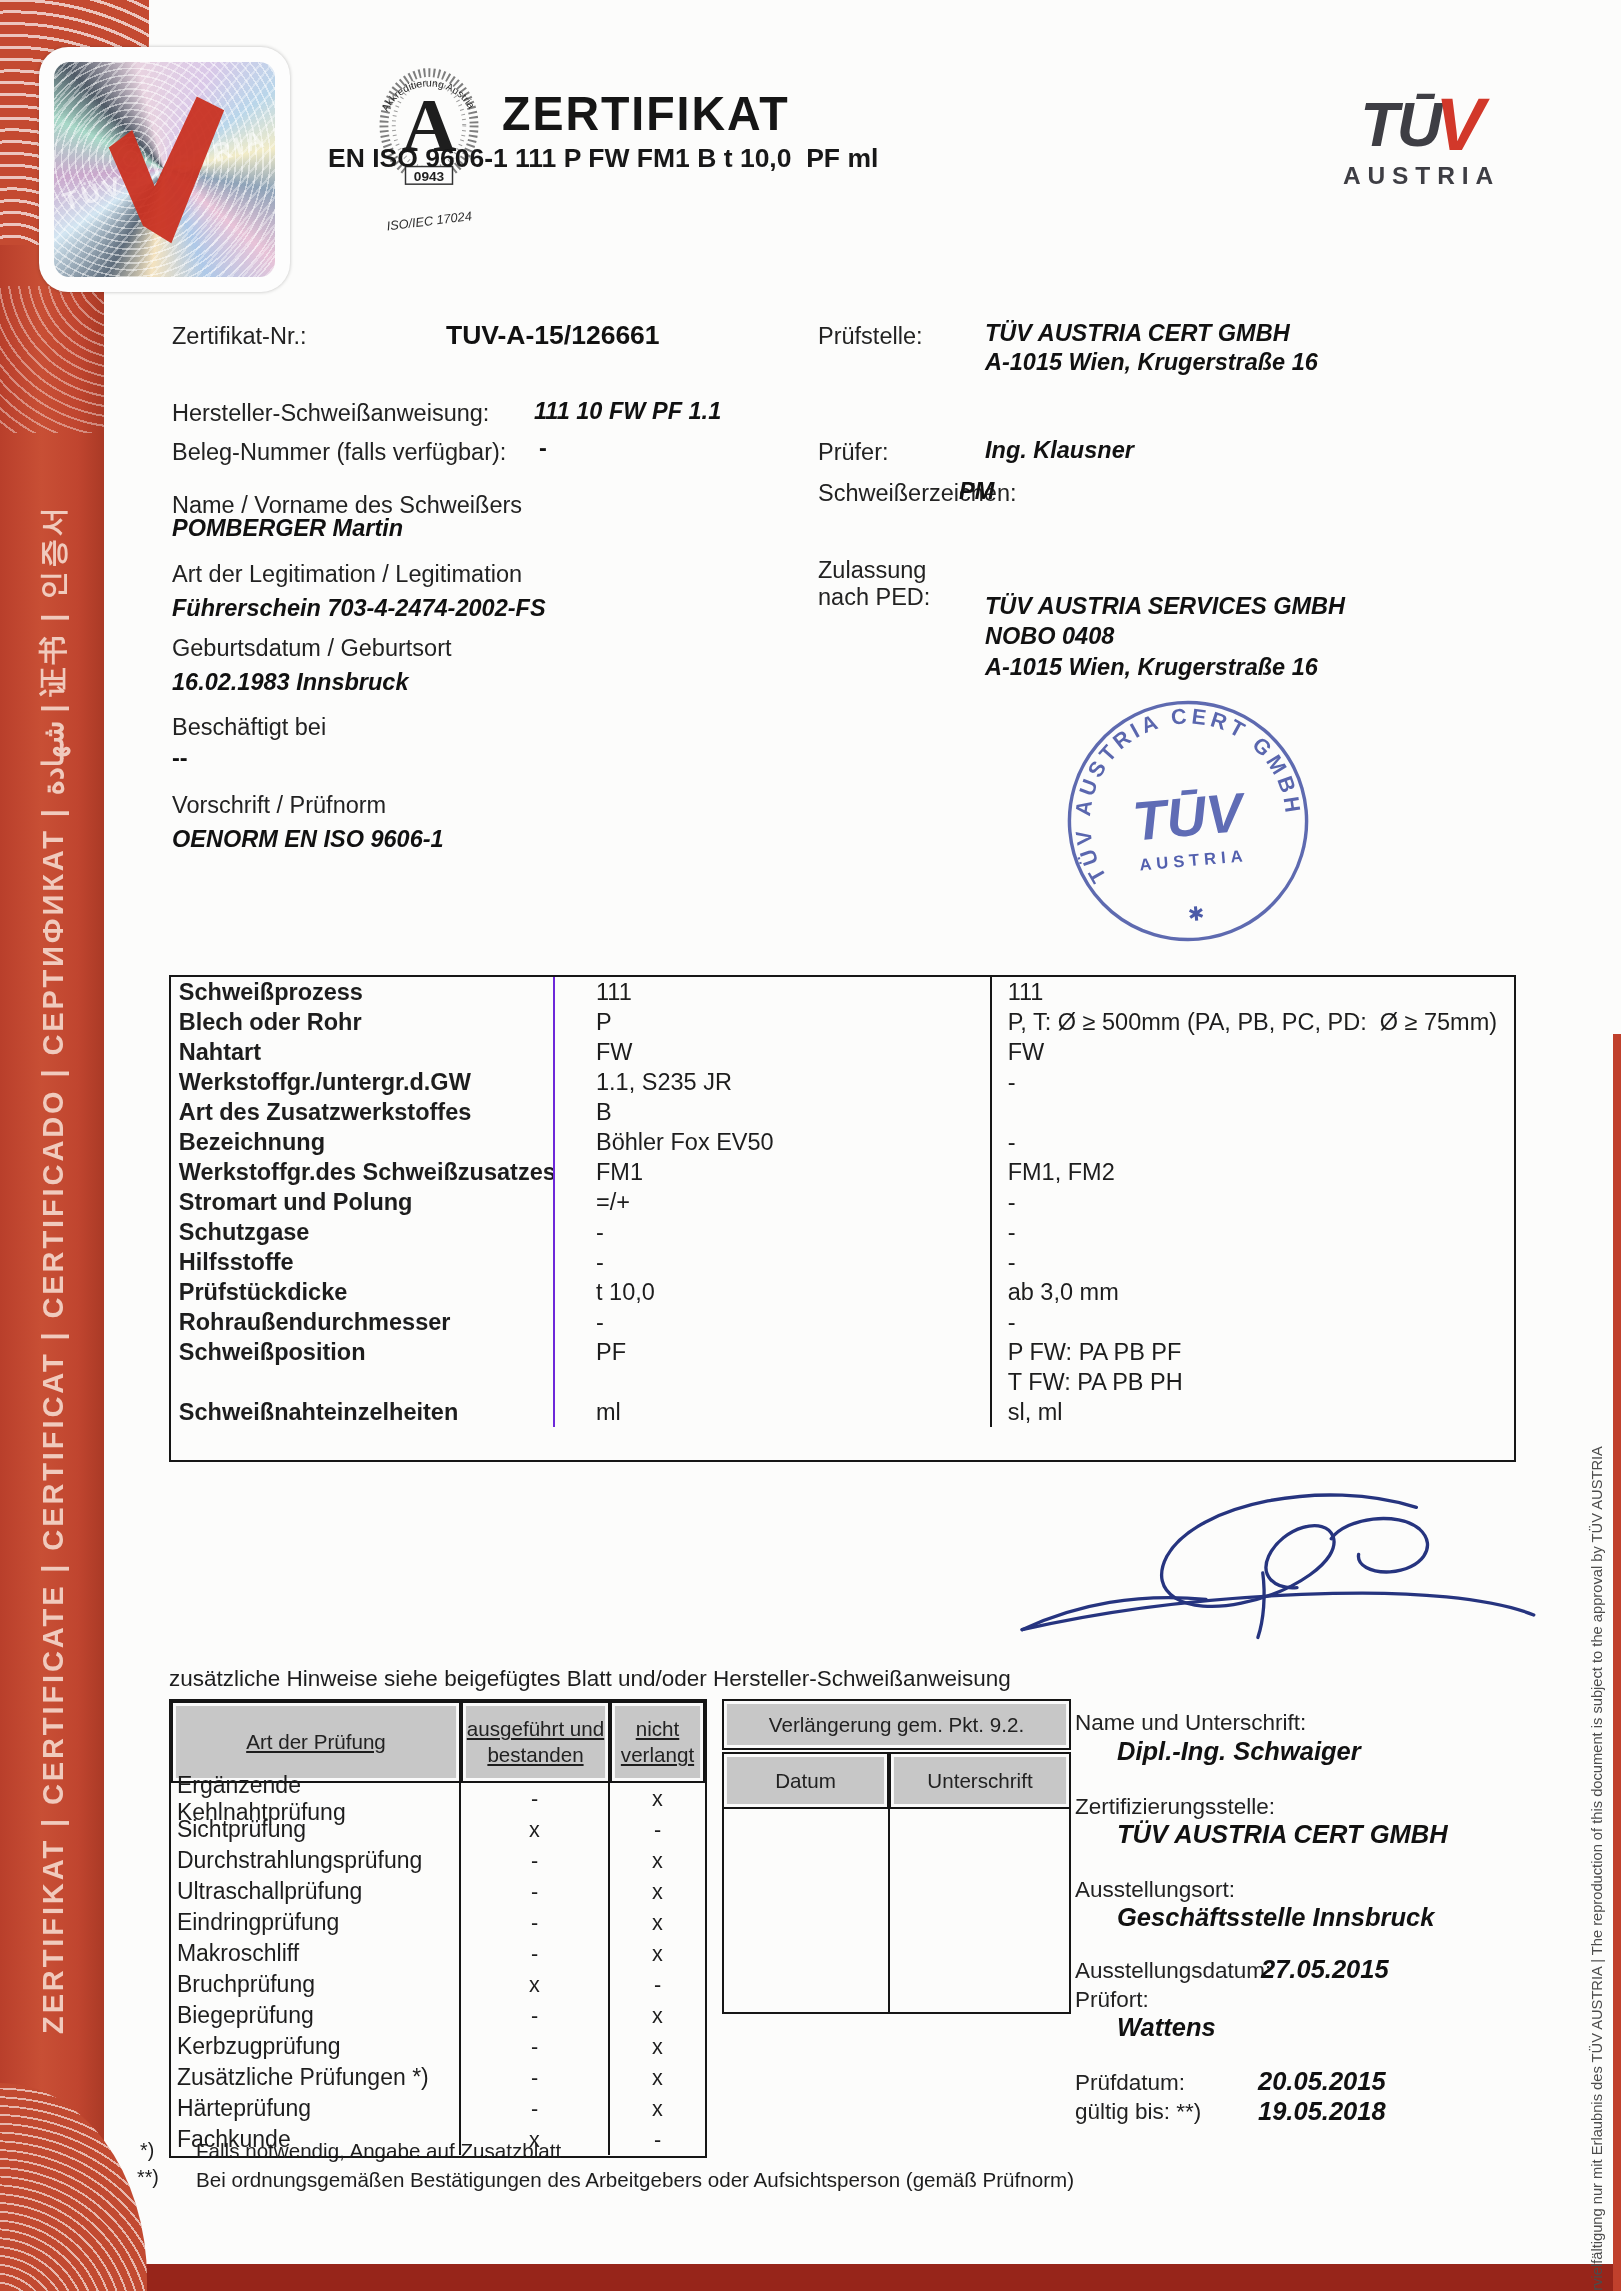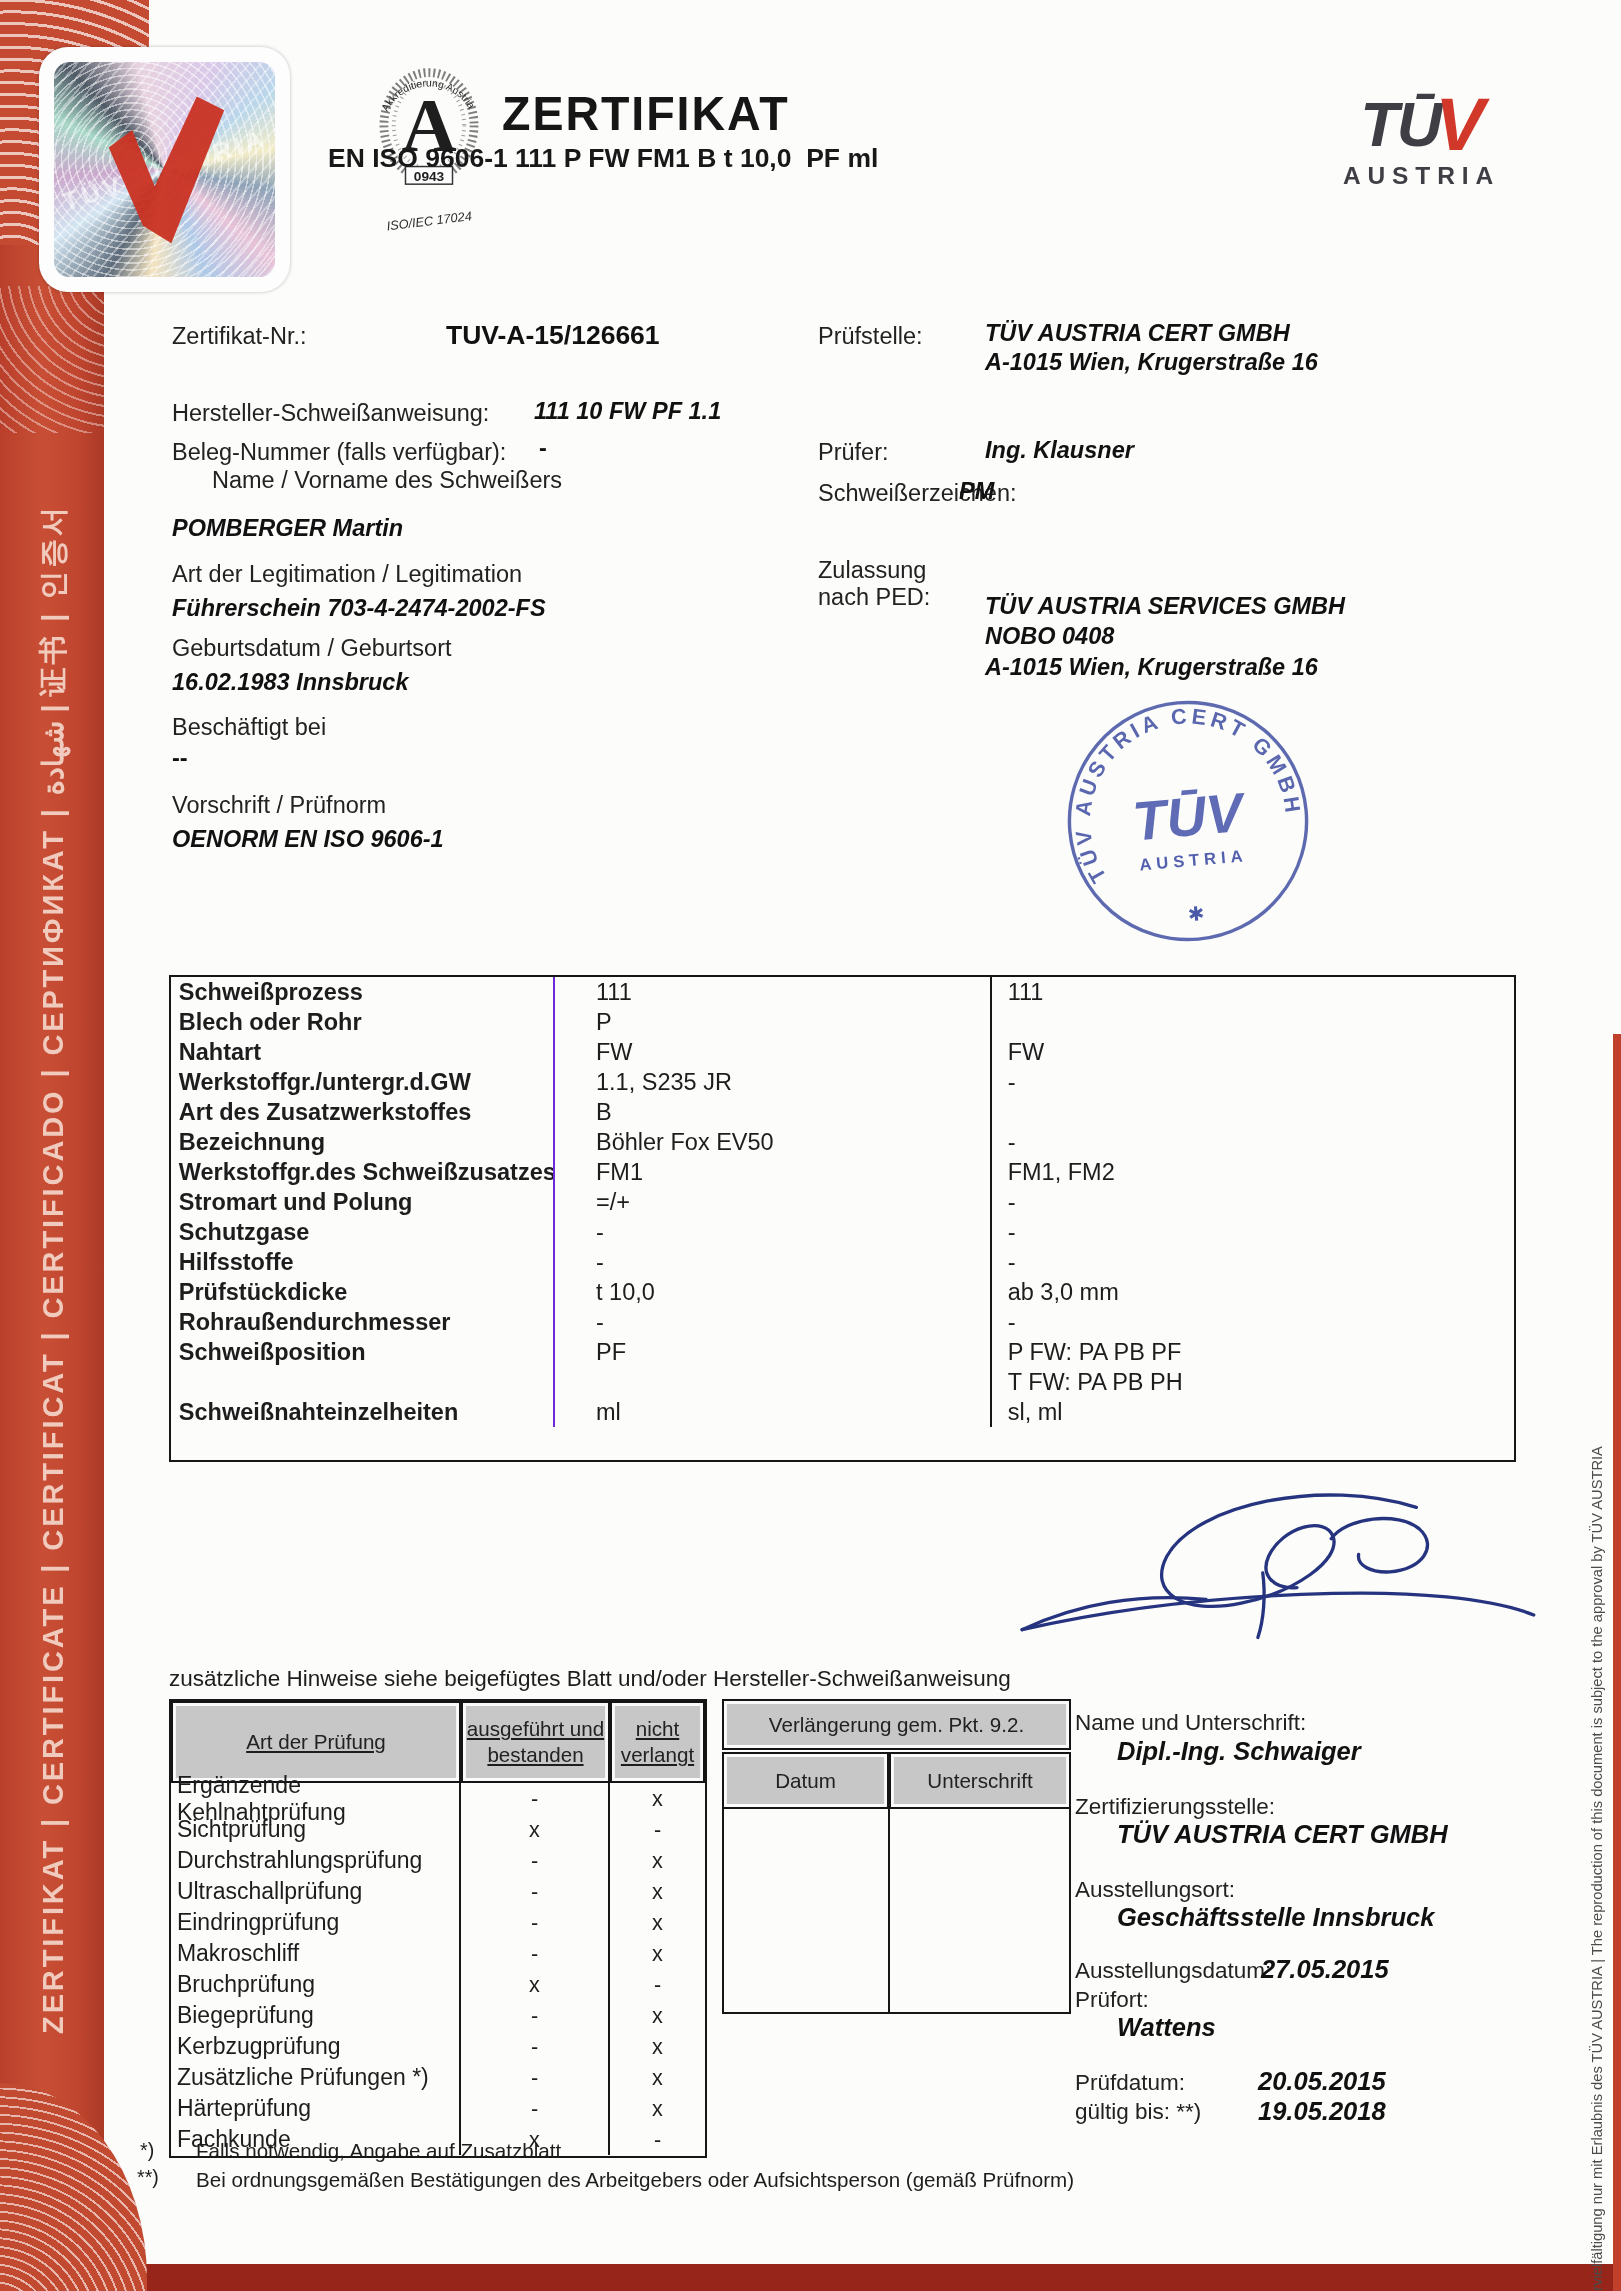--- a/index.html
+++ b/index.html
@@ -165,21 +165,21 @@
 
   <div class="abs lbl" style="left:172px;top:323px;">Zertifikat-Nr.:</div>
   <div class="abs valu" style="left:446px;top:320px;">TUV-A-15/126661</div>
 
   <div class="abs lbl" style="left:172px;top:400px;">Hersteller-Schweißanweisung:</div>
   <div class="abs val" style="left:534px;top:398px;">111 10 FW PF 1.1</div>
 
   <div class="abs lbl" style="left:172px;top:439px;">Beleg-Nummer (falls verfügbar):</div>
   <div class="abs valu" style="left:539px;top:435px;font-size:23.5px;">-</div>
 
-  <div class="abs lbl" style="left:172px;top:467px;margin-left:40px;">Name / Vorname des Schweißers</div>
+  <div class="abs lbl" style="left:172px;top:492px;">Name / Vorname des Schweißers</div>
   <div class="abs val" style="left:172px;top:515px;">POMBERGER Martin</div>
 
   <div class="abs lbl" style="left:172px;top:561px;">Art der Legitimation / Legitimation</div>
   <div class="abs val" style="left:172px;top:595px;">Führerschein 703-4-2474-2002-FS</div>
 
   <div class="abs lbl" style="left:172px;top:635px;">Geburtsdatum / Geburtsort</div>
   <div class="abs val" style="left:172px;top:669px;">16.02.1983 Innsbruck</div>
 
   <div class="abs lbl" style="left:172px;top:714px;">Beschäftigt bei</div>
   <div class="abs valu" style="left:172px;top:745px;font-size:23.5px;">--</div>
@@ -223,20 +223,21 @@
 
         <div class="mt-row">
           <div class="mt-label">Schweißprozess</div>
           <div class="mt-value">111</div>
           <div class="mt-scope">111</div>
         </div>
 
         <div class="mt-row">
           <div class="mt-label">Blech oder Rohr</div>
           <div class="mt-value">P</div>
+          <div class="mt-scope">P, T: Ø ≥ 500mm (PA, PB, PC, PD:  Ø ≥ 75mm)</div>
         </div>
 
         <div class="mt-row">
           <div class="mt-label">Nahtart</div>
           <div class="mt-value">FW</div>
           <div class="mt-scope">FW</div>
         </div>
 
         <div class="mt-row">
           <div class="mt-label">Werkstoffgr./untergr.d.GW</div>

